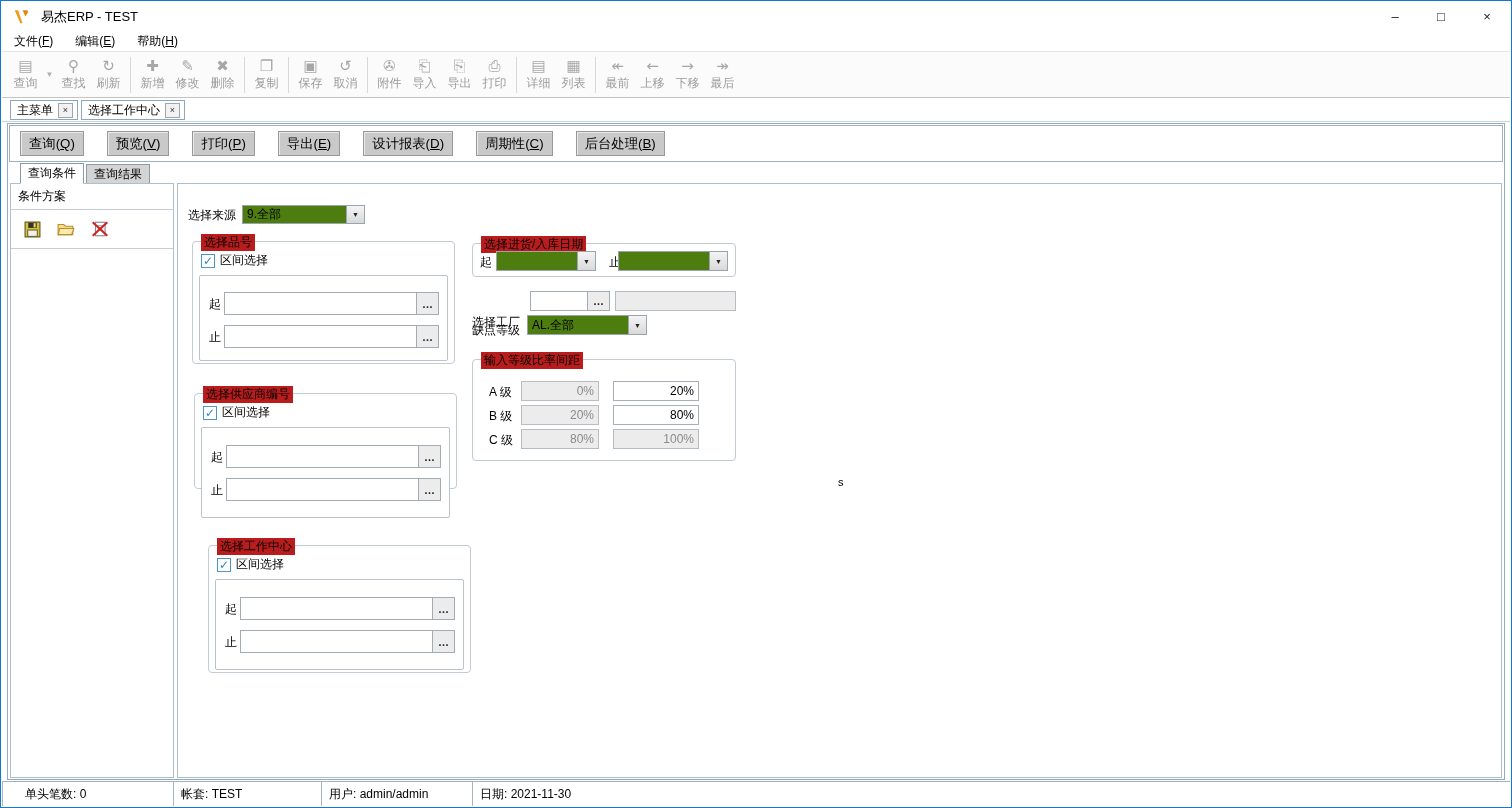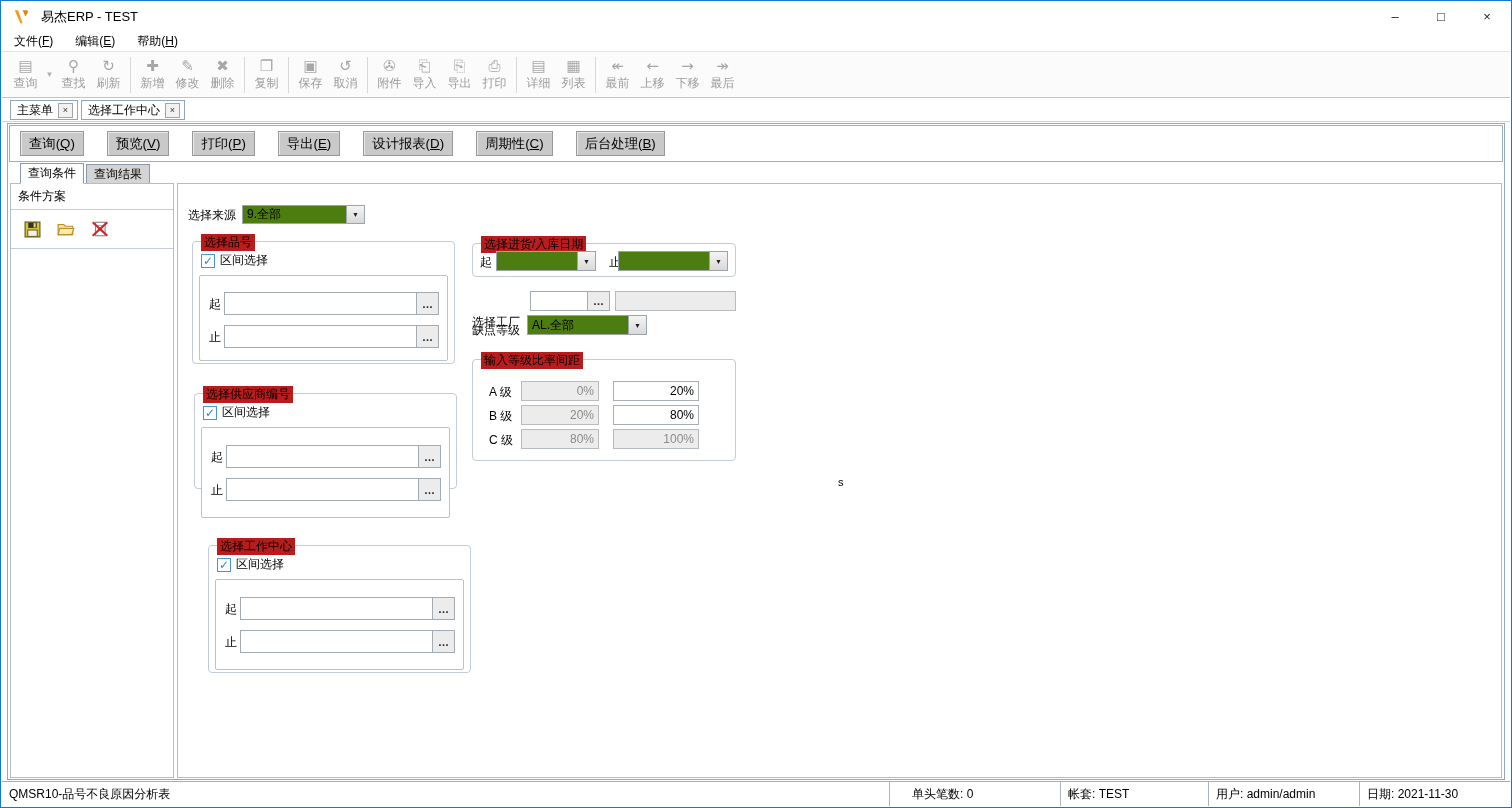--- a/index.html
+++ b/index.html
@@ -406,21 +406,20 @@
             </div>
         </div>
 
         <span class="abs" style="left:660px;top:292px;font-size:11px;">s</span>
 
       </div>
     </div>
   </div>
 
   <div class="abs statusbar">
-    <div class="sb-seg first">QMSR10-品号不良原因分析表</div>
     <div class="sb-div"></div>
     <div class="sb-seg" style="width:155px;margin-left:15px;">单头笔数: 0</div>
     <div class="sb-div"></div>
     <div class="sb-seg" style="width:147px;">帐套: TEST</div>
     <div class="sb-div"></div>
     <div class="sb-seg" style="width:150px;">用户: admin/admin</div>
     <div class="sb-div"></div>
     <div class="sb-seg" style="width:150px;">日期: 2021-11-30</div>
   </div>
 

